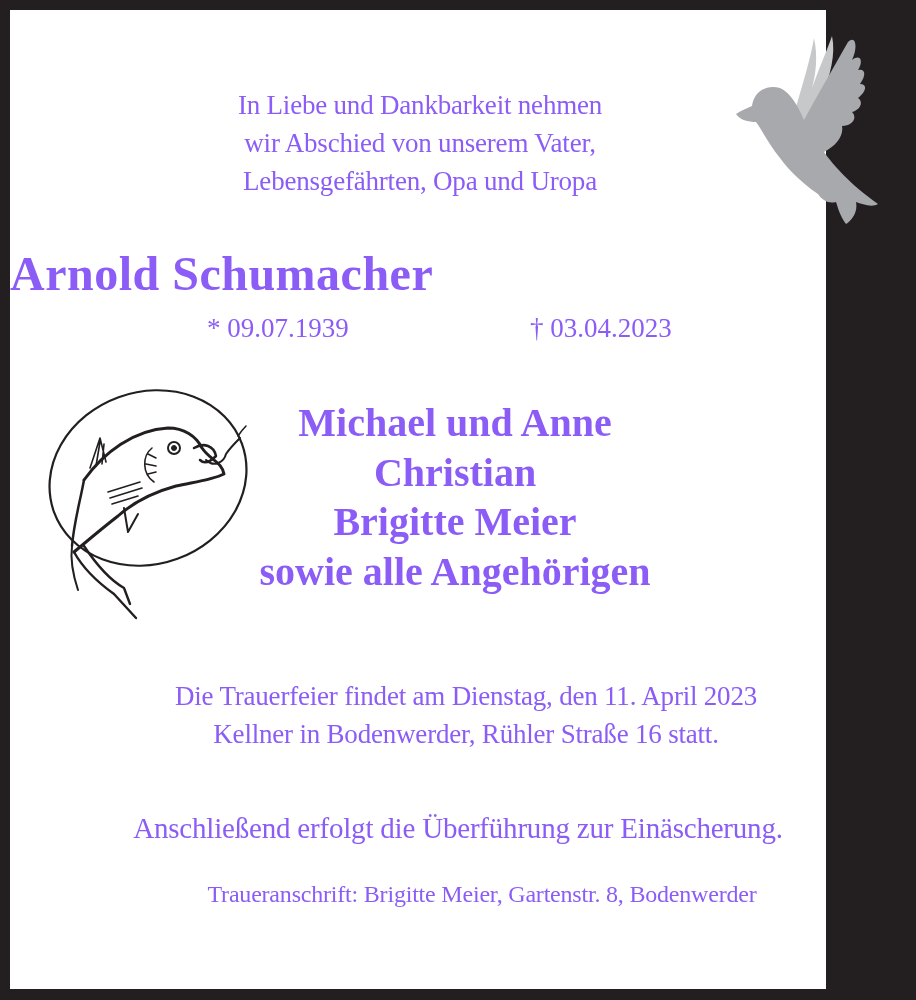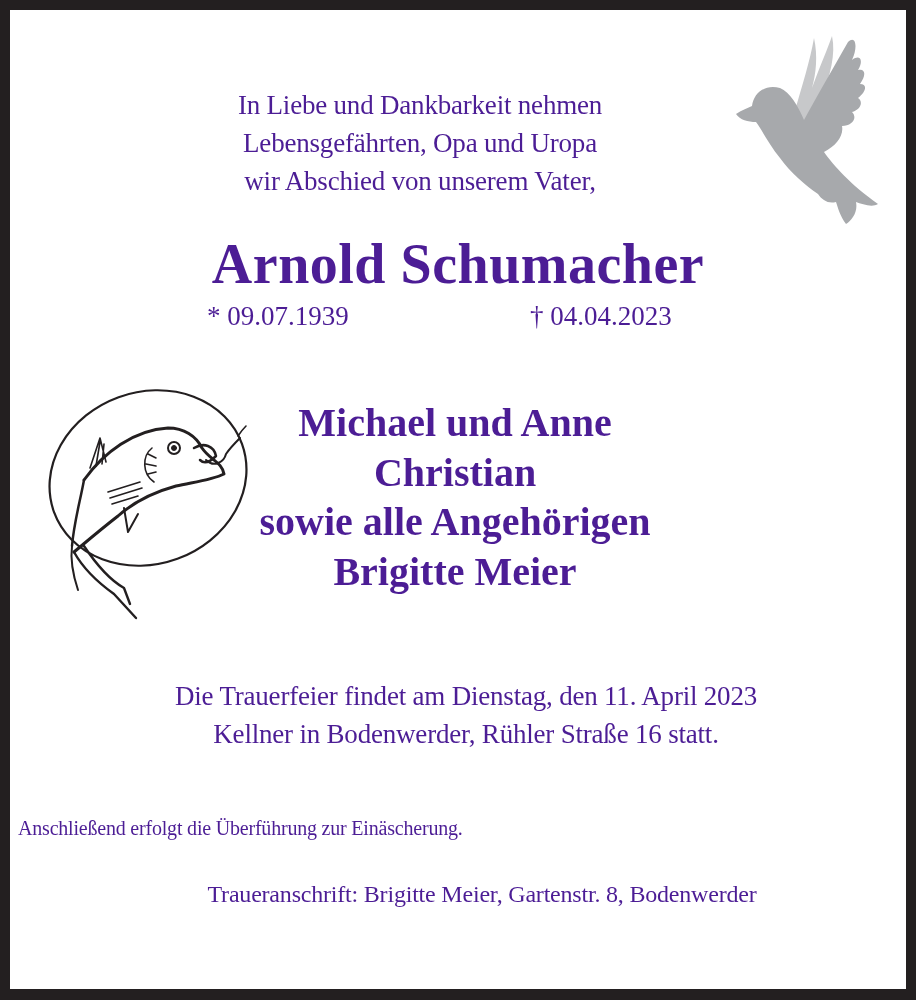--- a/index.html
+++ b/index.html
@@ -1,70 +1,70 @@
 <!DOCTYPE html>
 <html><head>
 <meta charset="utf-8">
 <style>
   html, body { margin: 0; padding: 0; }
   body { width: 916px; height: 1000px; background: #231f20; position: relative; overflow: hidden; }
   .card {
-    position: absolute; left: 10px; top: 10px; width: 896px; height: 979px;
-    background: #ffffff; color: #4c1d95;
+    position: absolute; left: 10px; top: 10px; width: 816px; height: 979px;
+    background: #ffffff; color: #8b5cf6;
     font-family: "Liberation Serif", "DejaVu Serif", serif;
   }
   .intro {
     position: absolute; left: 140px; width: 540px; top: 76px;
     text-align: center; font-size: 27px; line-height: 38px; letter-spacing: -0.2px;
   }
   .name {
-    position: absolute; left: 0; width: 896px; top: 214px; text-align: center;
-    font-size: 56px; font-weight: bold; letter-spacing: 0.5px; line-height: 80px;
+    position: absolute; left: 0; width: 896px; top: 224px; 
+    font-size: 48px; font-weight: bold; letter-spacing: 0.5px; line-height: 80px;
   }
-  .date { position: absolute; top: 288px; font-size: 27px; line-height: 36px; }
+  .date { position: absolute; top: 300px; font-size: 27px; line-height: 36px; }
   .birth { left: 197px; }
   .death { left: 520px; }
   .mourners {
     position: absolute; left: 230px; width: 430px; top: 388px; text-align: center;
     font-size: 40px; font-weight: bold; line-height: 49.5px;
   }
   .service {
     position: absolute; left: 8px; width: 896px; top: 668px; text-align: center;
     font-size: 27px; line-height: 37.5px; letter-spacing: -0.2px;
   }
   .after {
-    position: absolute; left: 0; width: 896px; top: 800px; text-align: left;
-    font-size: 20px; line-height: 36px; letter-spacing: -0.2px; padding-left: 8px;
+    position: absolute; left: 0; width: 896px; top: 800px; text-align: center;
+    font-size: 29px; line-height: 36px; letter-spacing: -0.2px;
   }
   .address {
     position: absolute; left: 0; width: 896px; top: 866px; text-align: center;
     font-size: 24px; line-height: 36px; letter-spacing: -0.2px; margin-left: 24px;
   }
   .dove { position: absolute; left: 722px; top: 16px; width: 150px; height: 200px; }
   .fish { position: absolute; left: 34px; top: 372px; width: 210px; height: 240px; }
 </style>
 </head>
 <body>
 
 <div class="card">
 
   <div class="intro">
     <div>In Liebe und Dankbarkeit nehmen</div>
+    <div>wir Abschied von unserem Vater,</div>
     <div>Lebensgefährten, Opa und Uropa</div>
-    <div>wir Abschied von unserem Vater,</div>
   </div>
 
   <svg class="dove" viewBox="0 0 150 200">
     <path fill="#c7c8ca" d="M62 88 C70 60 78 35 82 12 C86 30 84 48 80 62 C88 40 96 22 100 10 C104 28 98 50 90 70 L72 96 Z"></path>
     <path fill="#a7a9ac" d="M4 88 C10 84 16 82 20 80 C22 66 34 58 48 62 C58 66 66 80 72 94 C84 72 100 44 116 16 C124 8 126 22 120 34 C128 28 132 34 126 44 C134 42 134 50 128 58 C136 58 134 66 126 72 C132 76 128 84 120 86 C126 92 120 100 110 100 C112 110 104 120 92 126 C102 140 118 158 146 178 C140 182 130 178 124 176 C126 186 120 194 114 198 C108 190 106 182 104 176 C96 178 90 174 86 168 C74 160 58 146 48 132 C38 120 30 104 24 96 C16 96 8 94 4 88 Z"></path>
   </svg>
 
   <div class="name">Arnold Schumacher</div>
   <div class="date birth">* 09.07.1939</div>
-  <div class="date death">† 04.04.2023</div>
+  <div class="date death">† 03.04.2023</div>
 
   <svg class="fish" viewBox="0 0 210 240" fill="none" stroke="#231f20" stroke-linecap="round" stroke-linejoin="round">
     <ellipse cx="104" cy="96" rx="100" ry="86" stroke-width="2.2" transform="rotate(-20 104 96)"></ellipse>
     <path d="M40 98 C60 70 90 48 124 46 C140 46 152 54 158 66 C166 78 178 80 180 92 C168 98 150 100 132 104 C110 110 92 118 74 134 C56 148 42 160 30 170" stroke-width="3"></path>
     <path d="M40 98 C36 120 30 140 28 164" stroke-width="2.5"></path>
     <path d="M56 56 L46 86 M56 56 L62 80 M56 60 L52 84 M60 62 L58 82" stroke-width="1.6"></path>
     <path d="M150 66 C160 60 170 64 172 74 C166 80 160 82 156 78" stroke-width="2.5"></path>
     <circle cx="130" cy="66" r="6" stroke-width="2"></circle>
     <circle cx="130" cy="66" r="2.5" fill="#231f20"></circle>
     <path d="M108 66 C98 74 98 92 110 100 M104 72 L112 76 M102 82 L112 84 M104 92 L112 90" stroke-width="1.6"></path>
@@ -72,22 +72,22 @@
     <path d="M194 54 C198 48 200 46 202 44" stroke-width="1.6"></path>
     <path d="M64 110 L96 100 M66 116 L98 106 M68 122 L94 114" stroke-width="1.6"></path>
     <path d="M80 126 L84 150 L94 132" stroke-width="2"></path>
     <path d="M30 170 C40 188 56 202 70 212 M40 164 C52 182 66 198 80 206 M70 212 L92 236 M80 206 L86 222" stroke-width="2.4"></path>
     <path d="M28 164 C26 180 30 196 34 208" stroke-width="2"></path>
   </svg>
 
   <div class="mourners">
     <div>Michael und Anne</div>
     <div>Christian</div>
+    <div>Brigitte Meier</div>
     <div>sowie alle Angehörigen</div>
-    <div>Brigitte Meier</div>
   </div>
 
   <div class="service">
     <div>Die Trauerfeier findet am Dienstag, den 11. April 2023</div>
     <div>Kellner in Bodenwerder, Rühler Straße 16 statt.</div>
   </div>
 
   <div class="after">Anschließend erfolgt die Überführung zur Einäscherung.</div>
 
   <div class="address">Traueranschrift: Brigitte Meier, Gartenstr. 8, Bodenwerder</div>

